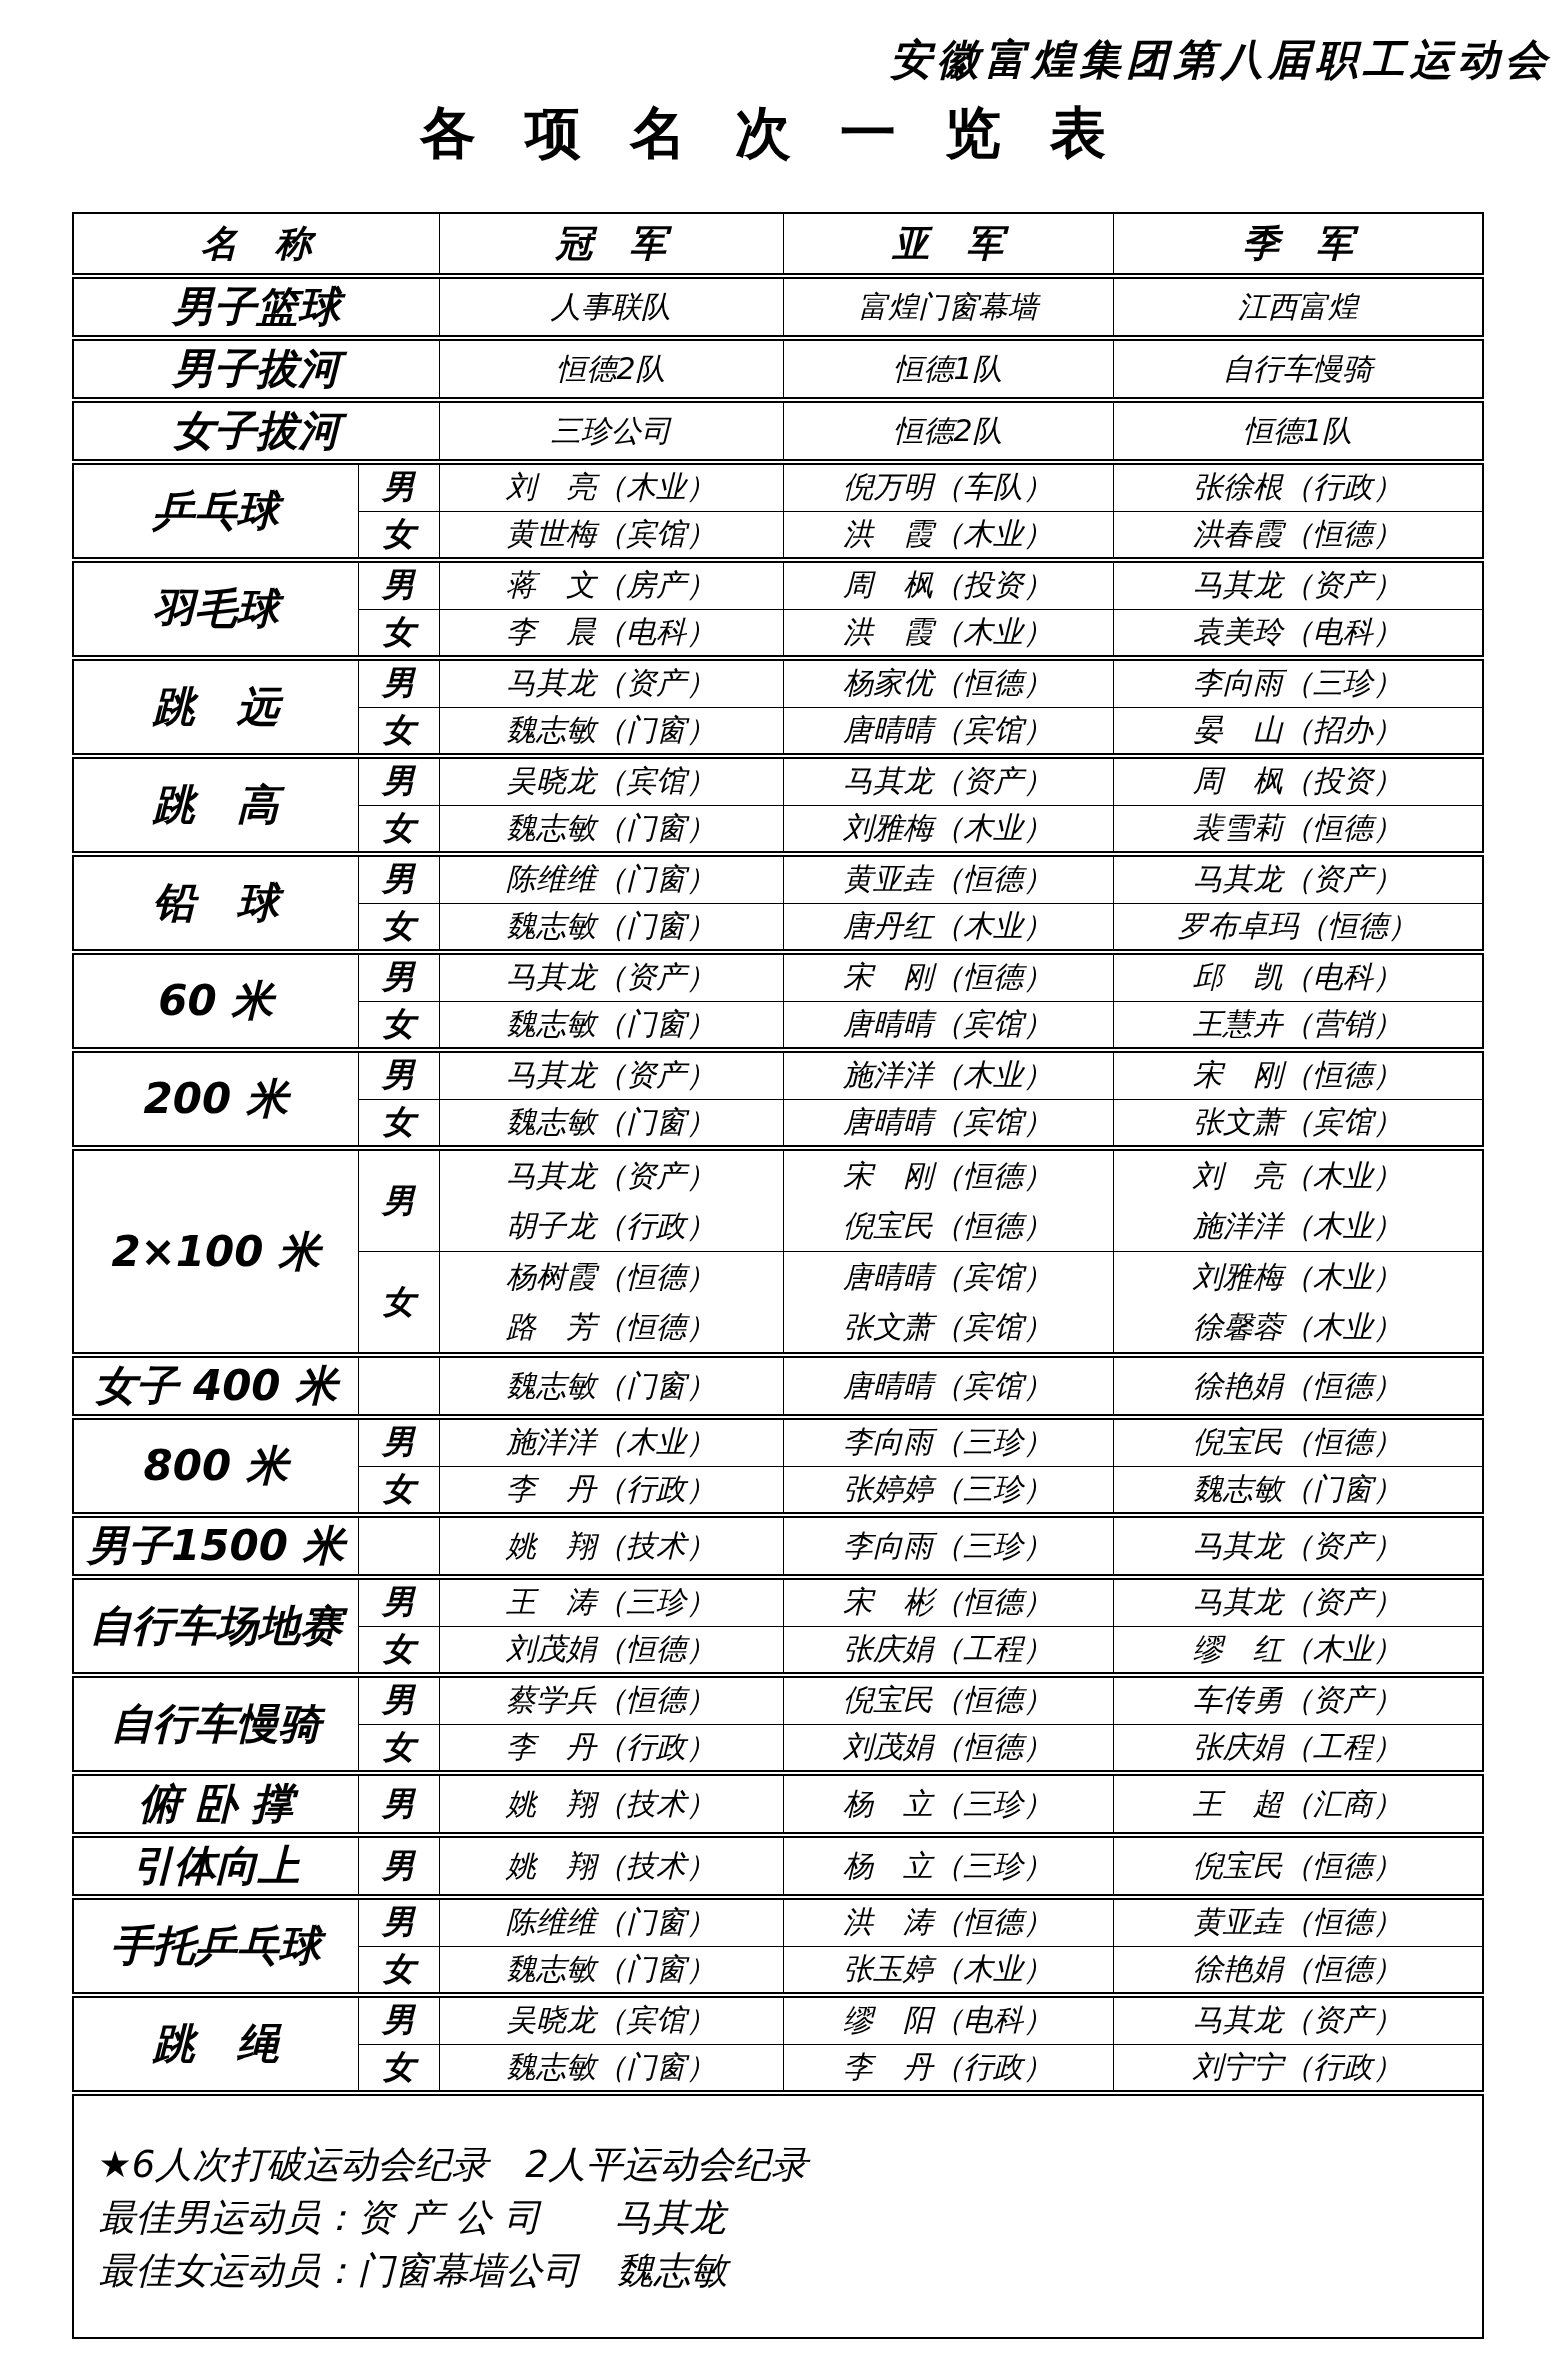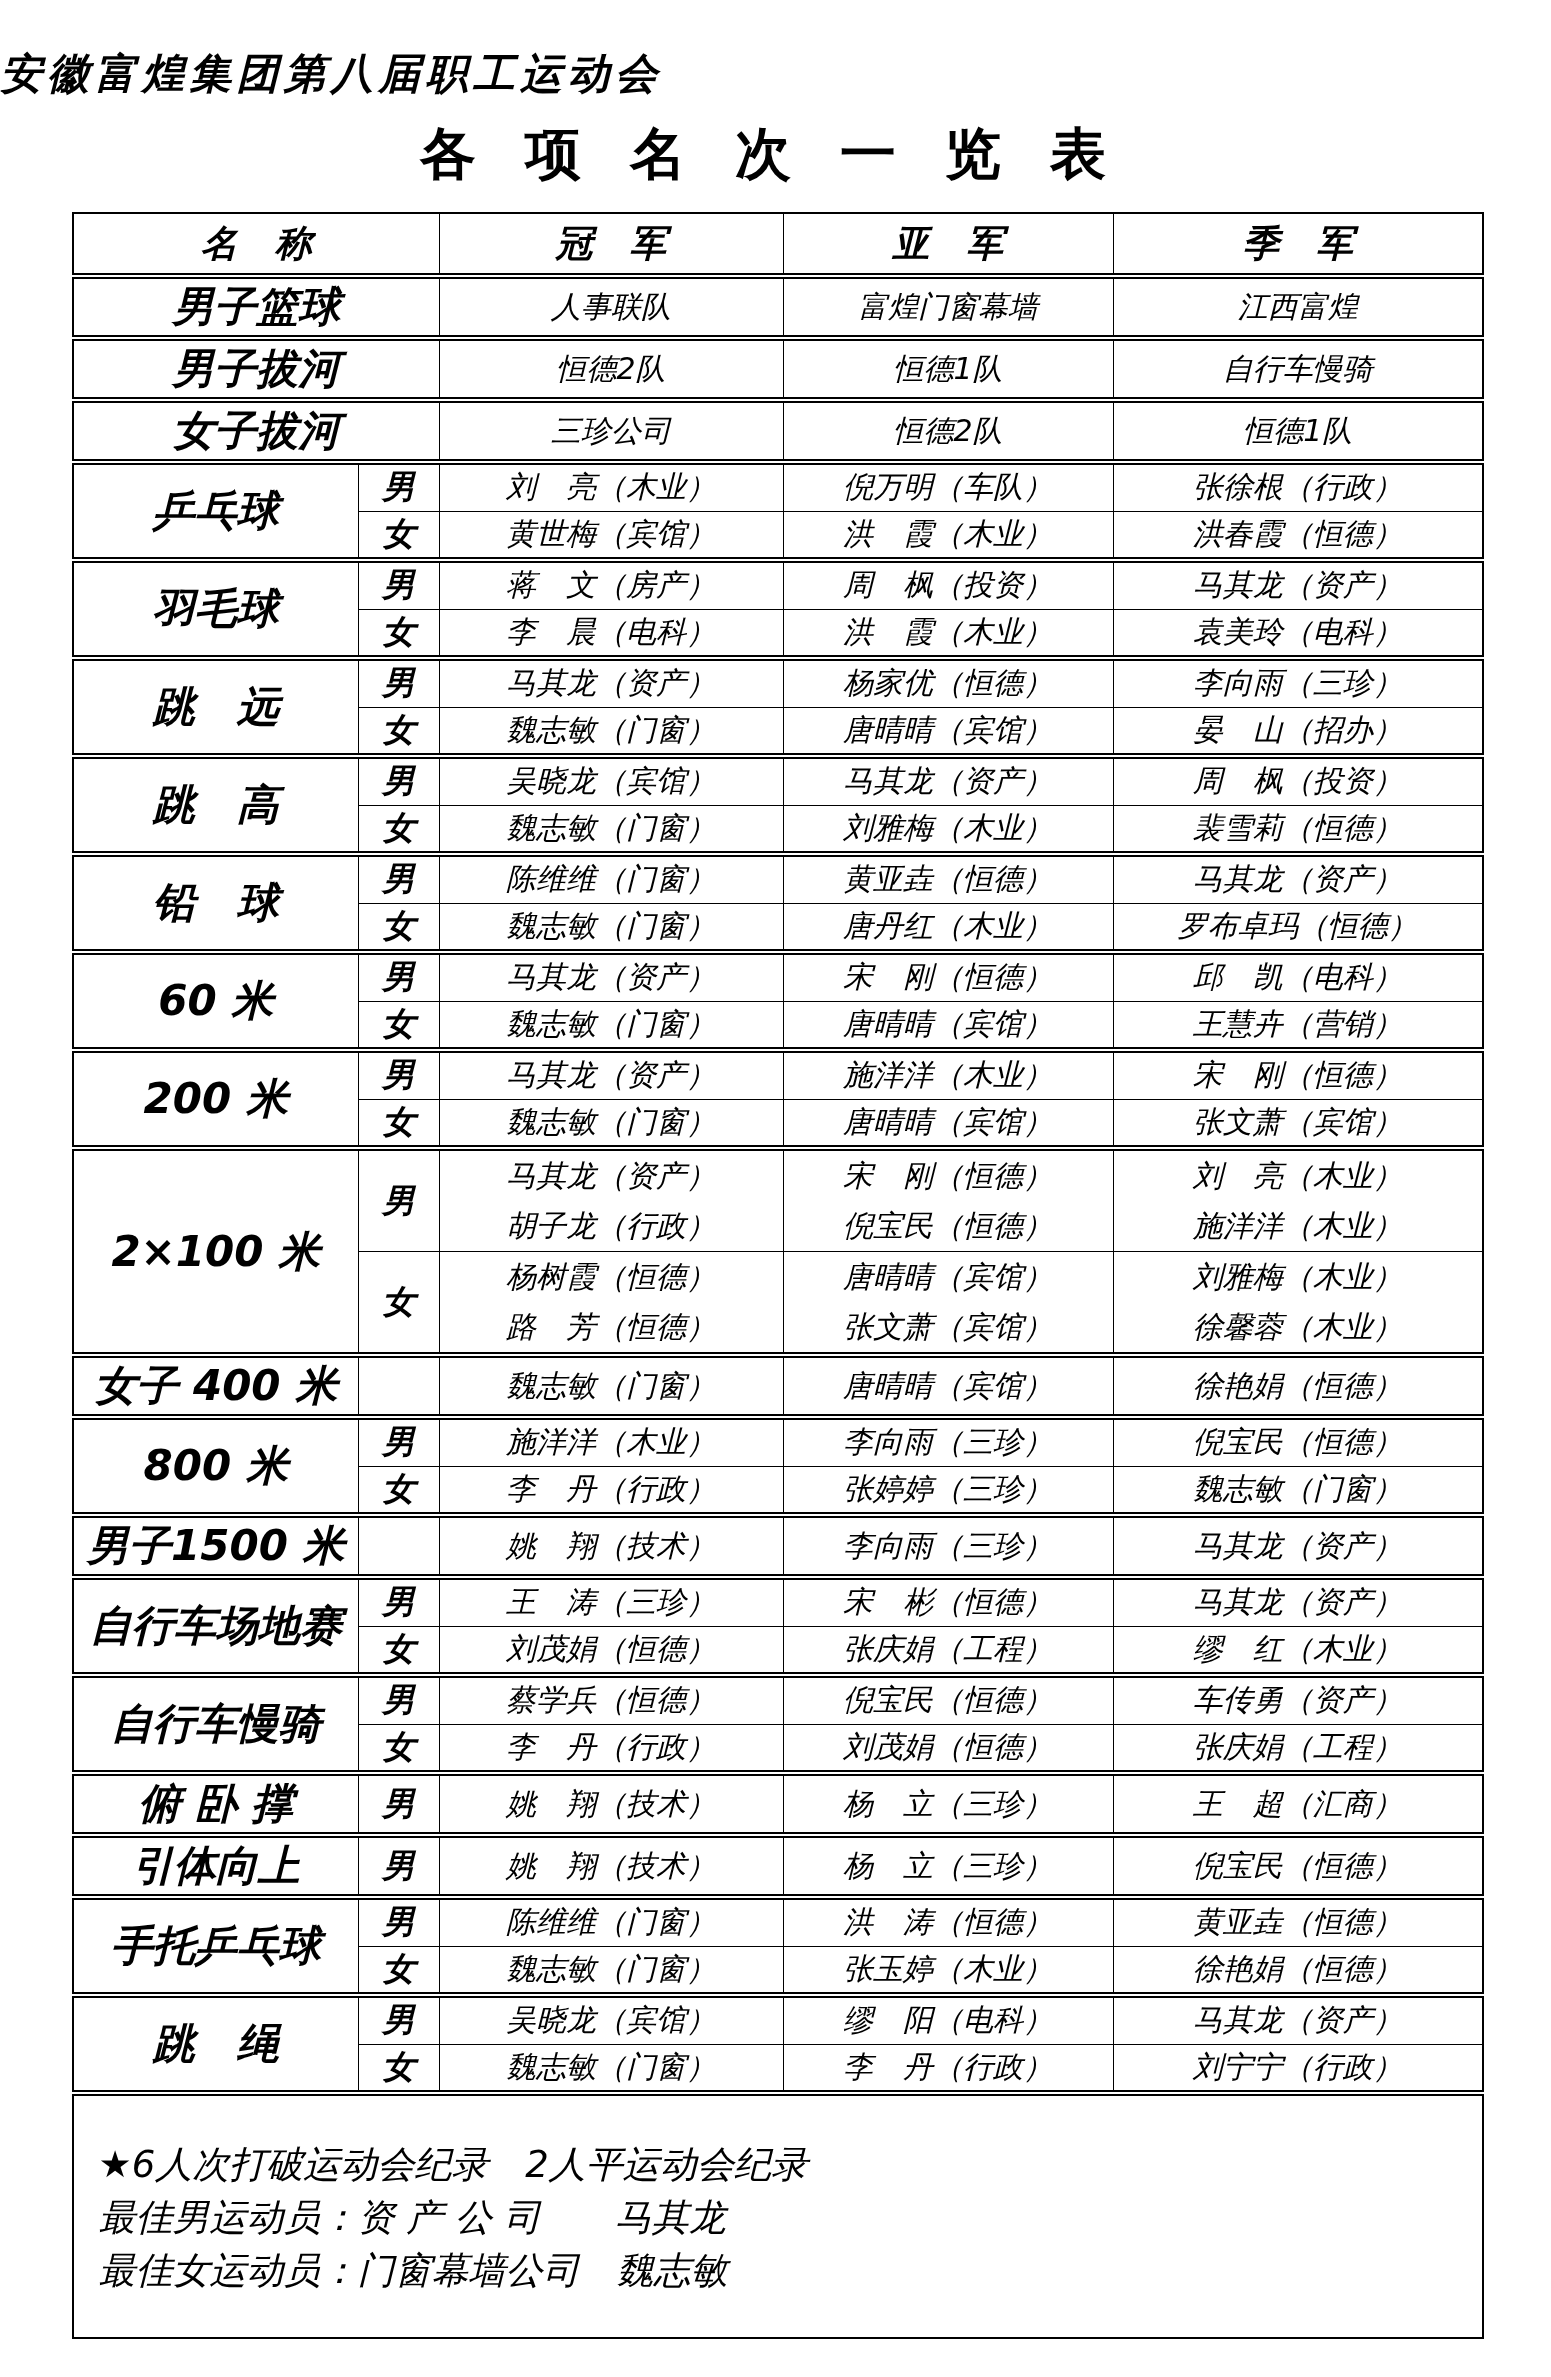--- a/index.html
+++ b/index.html
@@ -1,25 +1,25 @@
 <!DOCTYPE html>
 <html style="font-size:14px"><head>
 <meta charset="utf-8">
 <style>
   html,body{margin:0;padding:0;}
   body{
     width:1552px;height:2377px;background:#ffffff;color:#000;
     font-family:"DejaVu Sans",sans-serif;position:relative;overflow:hidden;
   }
   .doc-title{
-    text-align:left;margin-top:46px;font-size:42px;font-weight:600;
+    text-align:right;margin-top:32px;font-size:42px;font-weight:600;
     letter-spacing:5.3px;font-style:italic;
   }
   .doc-subtitle{
-    text-align:center;margin-top:15px;font-size:56px;font-weight:bold;
+    text-align:center;margin-top:8px;font-size:56px;font-weight:bold;
     letter-spacing:49px;padding-left:23px;font-style:normal;
   }
   table.results{
     position:absolute;left:72px;top:212px;width:1410px;
     border-collapse:collapse;table-layout:fixed;
     border:2.6px solid #000;
   }
   td{
     border:1.8px solid #000;text-align:center;vertical-align:middle;
     font-size:30px;font-style:italic;white-space:nowrap;

